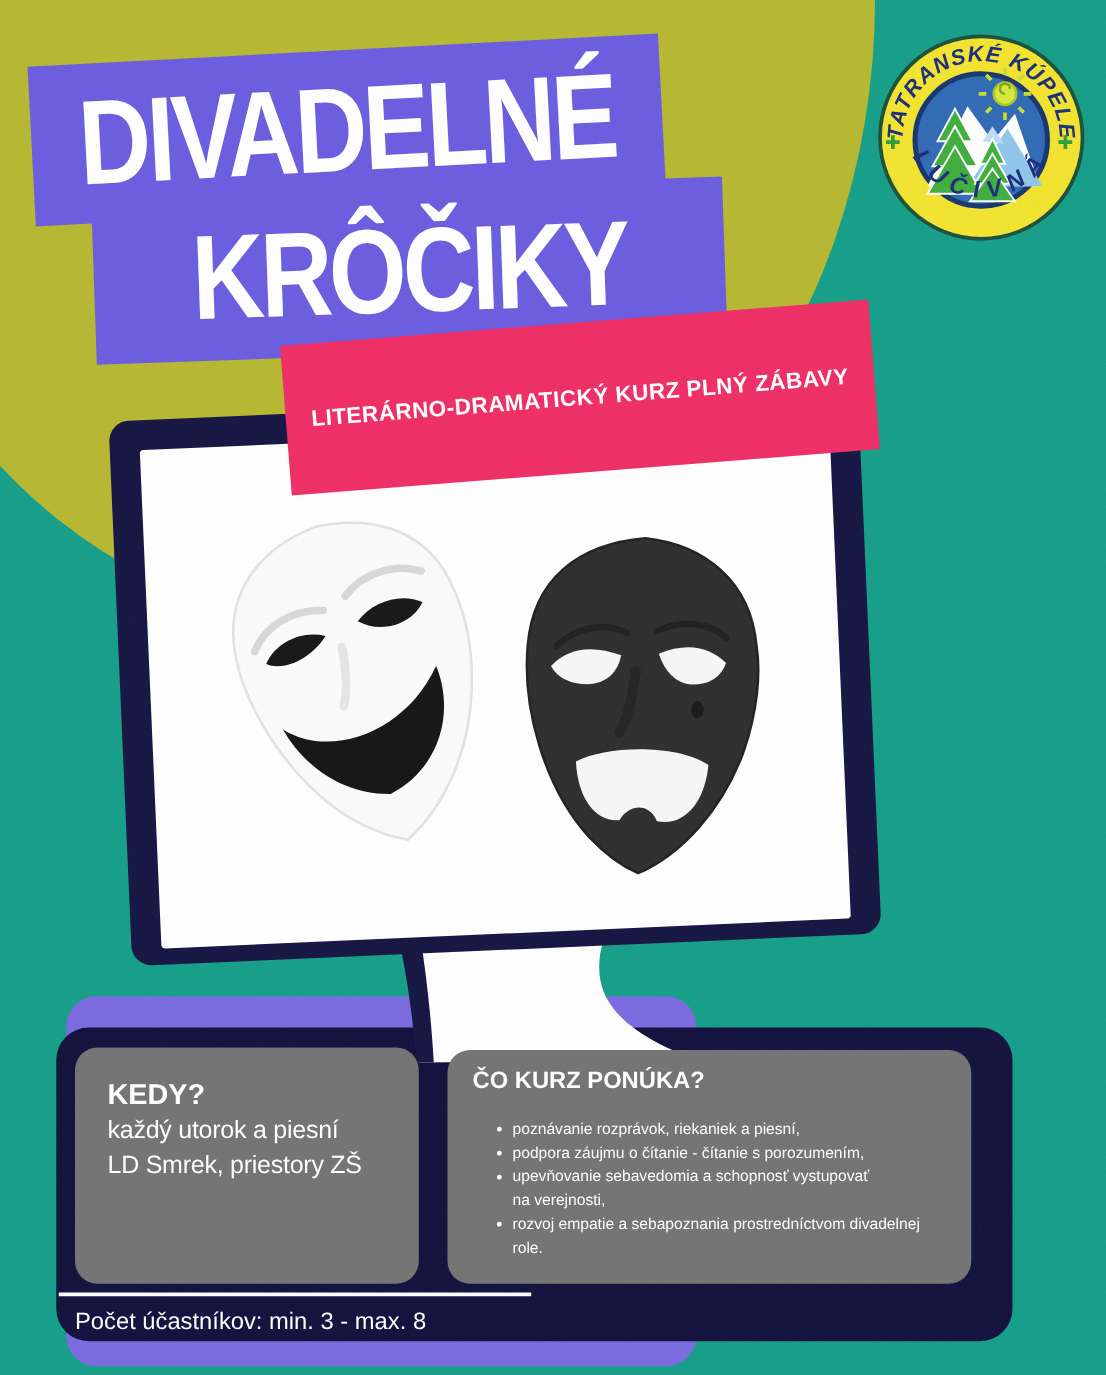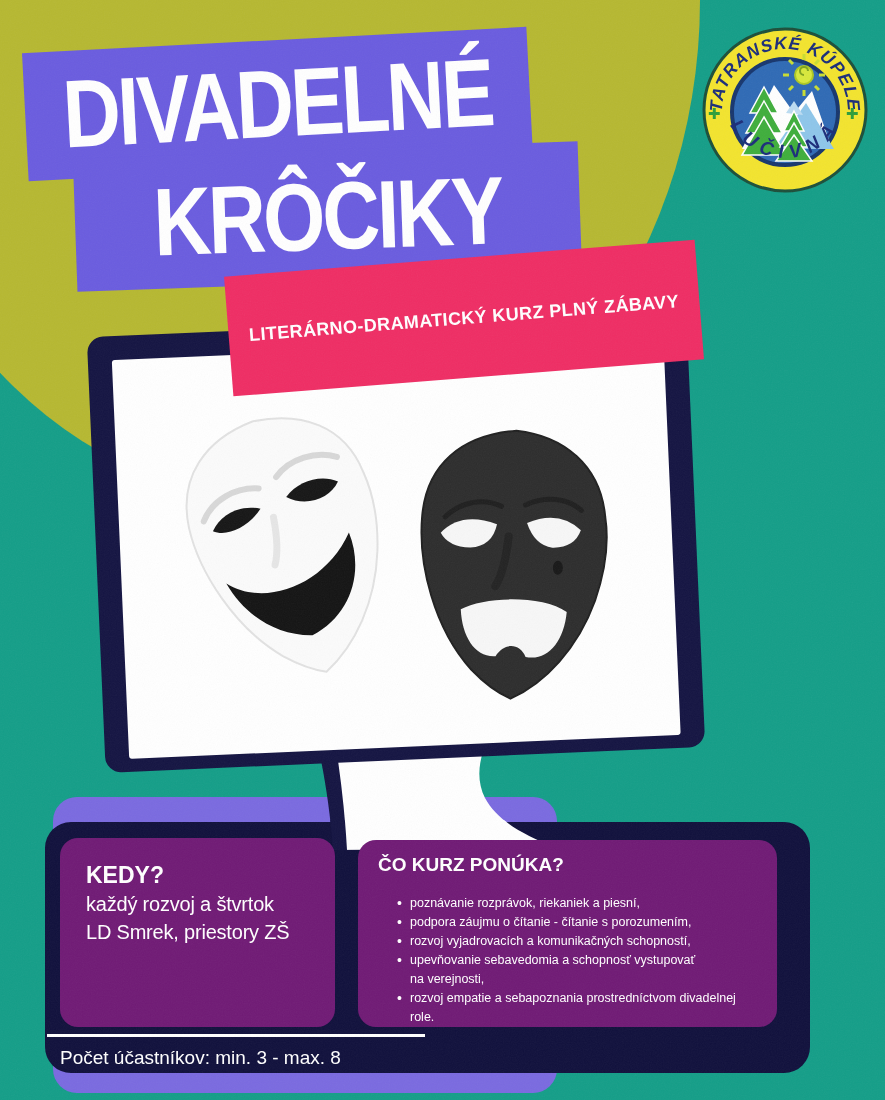--- a/index.html
+++ b/index.html
@@ -28,21 +28,21 @@
   .screen{position:absolute;left:24px;top:24px;right:24px;bottom:13px;background:#ffffff;border-radius:3px;overflow:hidden;}
   .masks{position:absolute;left:48px;top:42px;width:460px;height:340px;}
 
   
   .stand{left:295px;top:726px;width:280px;height:125px;z-index:3;}
   .stand-over{z-index:7;clip-path:inset(94px 0 0 0);}
 
   
   .back-purple{left:53px;top:797px;width:504px;height:296px;background:#7a6ae0;border-radius:24px;z-index:2;}
   .navy-panel{left:45px;top:822px;width:765px;height:251px;background:#10103c;border-radius:26px;z-index:6;}
-  .info-box{background:#701a75;border-radius:18px;color:#ffffff;z-index:8;}
+  .info-box{background:#737373;border-radius:18px;color:#ffffff;z-index:8;}
   .when-box{left:60px;top:838px;width:275px;height:189px;padding:22px 26px;box-sizing:border-box;}
   .when-heading{font-weight:700;font-size:23px;line-height:30px;}
   .when-line{font-size:20px;line-height:28px;letter-spacing:-.2px;}
   .offer-box{left:358px;top:840px;width:419px;height:187px;padding:12px 16px 10px 20px;box-sizing:border-box;}
   .offer-heading{font-weight:700;font-size:19px;line-height:26px;margin-bottom:6px;}
   .offer-list{margin:16px;padding:0 0 0 16px;list-style:none;}
   .offer-list li{font-size:12.5px;line-height:19px;white-space:pre-line;position:relative;}
   .offer-list li::before{content:"\2022";position:absolute;left:-13px;font-size:14px;}
   .rule{left:47px;top:1034px;width:378px;height:3px;background:#ffffff;z-index:9;}
   .participants{left:60px;top:1047px;z-index:9;color:#ffffff;font-size:19px;}
@@ -149,30 +149,29 @@
   <div class="abs back-purple"></div>
   <div class="abs navy-panel"></div>
 
   <svg class="abs stand stand-over" viewBox="0 0 280 125">
     <path d="M22,16 L196,6 C184,30 180,52 190,72 C202,94 226,108 262,122 L40,124 C36,80 30,46 22,16 Z" fill="#ffffff"></path>
     <path d="M22,16 L40,15 C46,52 50,88 52,124 L38,124 C35,82 29,46 22,16 Z" fill="#141442"></path>
   </svg>
 
   <div class="abs info-box when-box">
     <div class="when-heading">KEDY?</div>
-    <div class="when-line">každý rozvoj a štvrtok</div>
+    <div class="when-line">každý utorok a piesní</div>
     <div class="when-line">LD Smrek, priestory ZŠ</div>
   </div>
 
   <div class="abs info-box offer-box">
     <div class="offer-heading">ČO KURZ PONÚKA?</div>
     <ul class="offer-list">
       <li>poznávanie rozprávok, riekaniek a piesní,</li>
       <li>podpora záujmu o čítanie - čítanie s porozumením,</li>
-      <li>rozvoj vyjadrovacích a komunikačných schopností,</li>
       <li>upevňovanie sebavedomia a schopnosť vystupovať
 na verejnosti,</li>
       <li>rozvoj empatie a sebapoznania prostredníctvom divadelnej
 role.</li>
     </ul>
   </div>
 
   <div class="abs rule"></div>
   <div class="abs participants">
     <b>Počet účastníkov:</b><span> min. 3 - max. 8</span>

